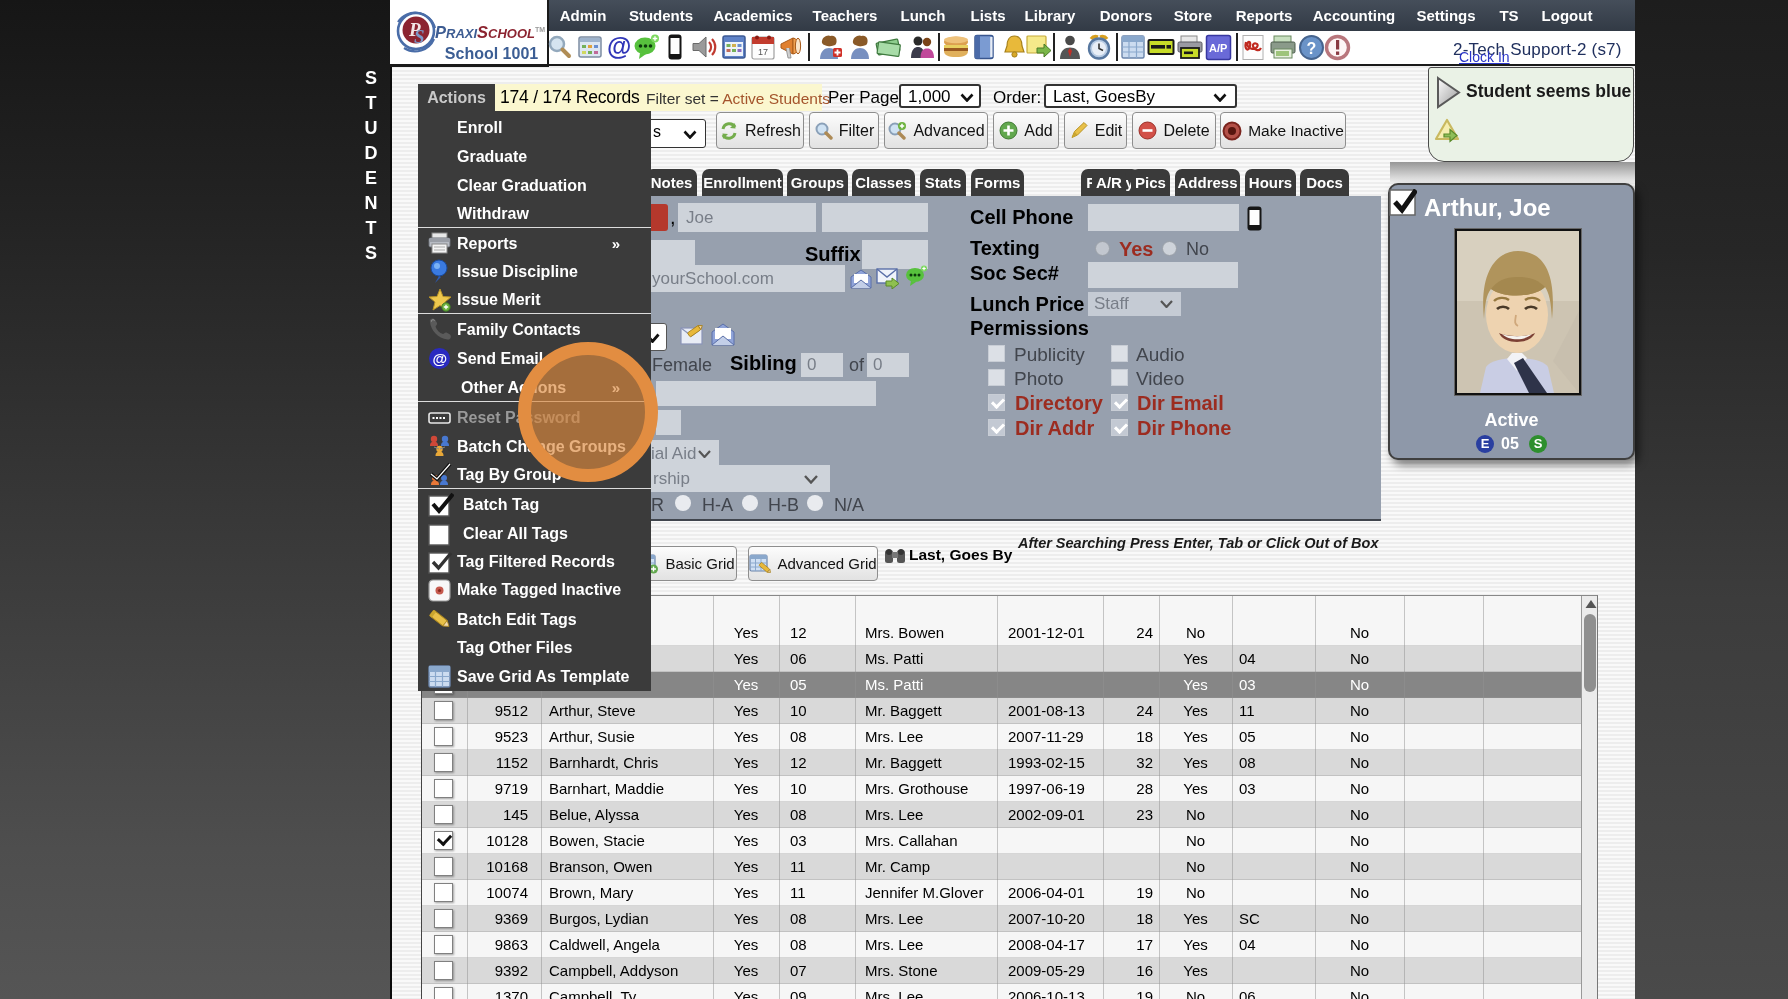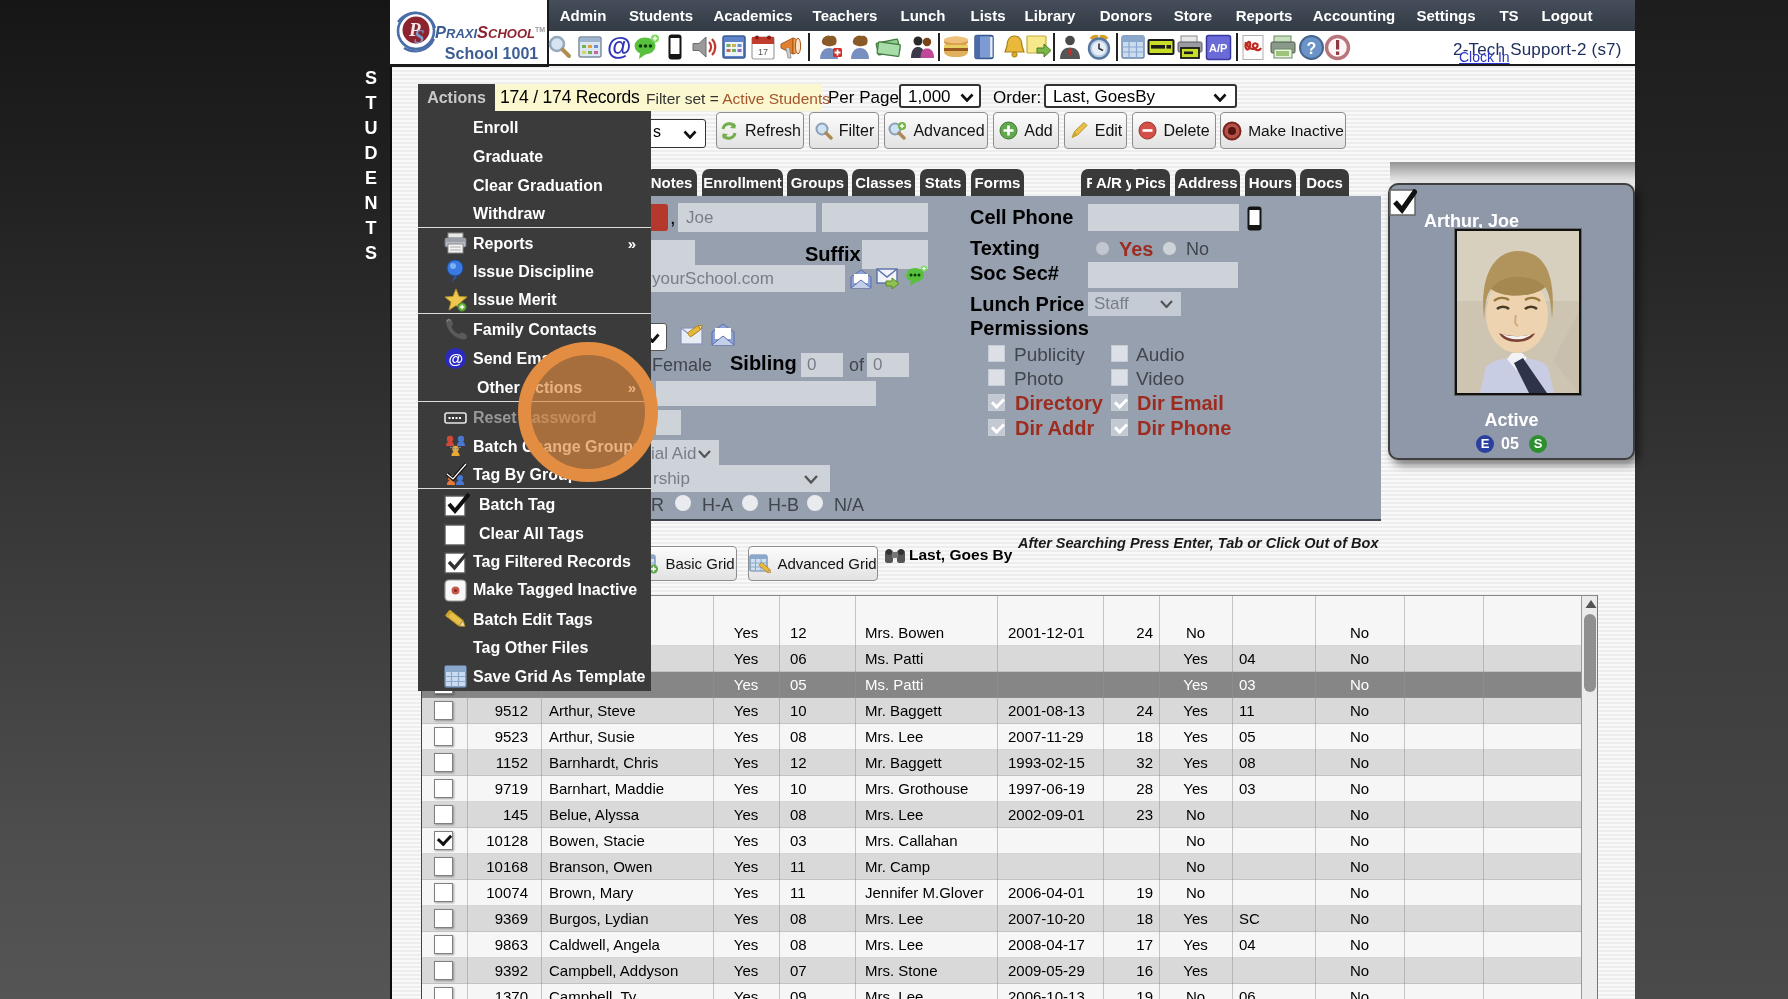--- a/index.html
+++ b/index.html
@@ -57,21 +57,21 @@
 .k6{left:586px}
 .k7{left:681px;width:50px;text-align:right}
 .k8{left:737px;width:73px;text-align:center}
 .k9{left:817px}
 .k10{left:893px;width:89px;text-align:center}
 .k11{left:984px}
 .gv{position:absolute;top:0;width:1px;height:404px;background:rgba(145,145,145,0.5)}
 .gsb{position:absolute;left:1159px;top:0;width:18px;height:404px;background:#ebebeb;border-left:1px solid #999;box-sizing:border-box}
 .gth{position:absolute;left:1162px;top:18px;width:12px;height:78px;background:#8f8f8f;border-radius:6px}
 #menu{position:absolute;left:418px;top:111px;width:233px;height:580px;background:#3b3b3b}
-.mi{position:absolute;left:16px;width:209px;height:29px;color:#fff;font-weight:bold;font-size:16px;line-height:29px;white-space:nowrap}
+.mi{position:absolute;left:0;width:209px;height:29px;color:#fff;font-weight:bold;font-size:16px;line-height:29px;white-space:nowrap}
 .mi .t{position:absolute;left:39px}
 .mi svg{position:absolute;left:9px;top:2px}
 .msep{position:absolute;left:0;width:233px;height:1px;background:#dcdcdc}
 .arr{position:absolute;right:7px;top:0;font-size:15px}
 #circle{position:absolute;left:518px;top:342px;width:140px;height:140px;border-radius:50%;border:13px solid #e28d41;background:rgba(220,136,60,0.66);box-sizing:border-box}
 #card{position:absolute;left:1388px;top:183px;width:247px;height:277px;background:#8e98a9;border:2px solid #3f3f3f;border-radius:10px;box-shadow:4px 5px 8px rgba(0,0,0,0.5);box-sizing:border-box}
 #tip{position:absolute;left:1428px;top:67px;width:206px;height:95px;background:#eaf2e6;border:1px solid #4a4a4a;border-radius:3px 3px 16px 16px;box-sizing:border-box}
 #tipshadow{position:absolute;left:1390px;top:162px;width:245px;height:21px;background:linear-gradient(180deg,#969696,#f0f0f0)}
 </style></head><body>
 <div id="page">
@@ -653,20 +653,36 @@
       <div class="gv" style="left:893px"></div>
       <div class="gv" style="left:982px"></div>
       <div class="gv" style="left:1061px"></div>
  <div class="gsb"></div>
  <svg class="ab" style="left:1163px;top:3px" width="12" height="10" viewBox="0 0 12 10">
         <path d="M6 1 L11.5 9 H0.5 Z" fill="#555"></path>
       </svg>
  <div class="gth"></div>
 </div>
 <div id="tipshadow"></div>
+<div id="tip">
+ <svg class="ab" style="left:7px;top:8px" width="26" height="34" viewBox="0 0 26 34">
+        <defs>
+          <linearGradient id="tg" x1="0" y1="0" x2="1" y2="1">
+            <stop offset="0" stop-color="#fdfdfd"></stop>
+            <stop offset="1" stop-color="#9a9a9a"></stop>
+          </linearGradient>
+        </defs>
+        <path d="M2 2 L23 16.5 L2 31 Z" fill="url(#tg)" stroke="#5a5a5a" stroke-width="2"></path>
+      </svg>
+ <div class="ab" style="left:37px;top:13px;font-size:17.5px;font-weight:bold;color:#1a1a1a;white-space:nowrap">Student seems blue</div>
+ <svg class="ab" style="left:5px;top:49px" width="28" height="28" viewBox="0 0 28 28">
+        <path d="M13 3 L24 22 H2 Z" fill="#f5eeb0" stroke="#c9b960" stroke-width="2.2" stroke-linejoin="round"></path>
+        <path d="M10 17 H16 V12.5 L23 18.5 L16 24.5 V20 H10 Z" fill="#8fbe58" stroke="#5a8a2a" stroke-width="1.2"></path>
+      </svg>
+</div>
 <div id="menu">
  <div class="mi" style="top:2px">
         <span class="t">Enroll</span>
       </div>
  <div class="mi" style="top:31px">
         <span class="t">Graduate</span>
       </div>
  <div class="mi" style="top:60px">
         <span class="t">Clear Graduation</span>
       </div>
@@ -798,21 +814,21 @@
         <svg width="25" height="25" viewBox="0 0 25 25">
           <rect x="2" y="2" width="21" height="21" rx="1.5" fill="#ccdcf0" stroke="#6a84aa" stroke-width="1.4"></rect>
           <rect x="2" y="2" width="21" height="6" fill="#8aa8cc"></rect>
           <path d="M2 12.5 H23 M2 17.5 H23 M8.5 8 V23 M15.5 8 V23" stroke="#8aa8cc" stroke-width="1.2" fill="none"></path>
         </svg>
         <span class="t">Save Grid As Template</span>
       </div>
 </div>
 <div id="circle"></div>
 <div id="card">
- <div class="ab" style="left:34px;top:26px;font-size:18px;font-weight:bold;color:#fff">Arthur, Joe</div>
+ <div class="ab" style="left:34px;top:9px;font-size:24px;font-weight:bold;color:#fff">Arthur, Joe</div>
  <div class="ab" style="left:64px;top:43px;width:126px;height:166px;background:#111;border:1px solid #666">
         <svg width="122" height="162" viewBox="0 0 122 162" style="position:absolute;left:2px;top:2px">
   <rect width="122" height="162" fill="#cdc4b2"></rect>
   <rect width="122" height="70" fill="#d8d0bf"></rect>
   <path d="M96 130 L122 162 L122 80 Z" fill="#c8bfae"></path>
   <ellipse cx="60" cy="84" rx="31" ry="38" fill="#eed3b0"></ellipse>
   <path d="M27 88 C22 40 40 20 61 20 C84 20 100 38 95 88 C94 70 92 62 88 56 C78 66 48 68 34 58 C29 64 28 74 27 88 Z" fill="#b0945c"></path>
   <path d="M34 58 C48 68 78 66 88 56 C80 48 72 46 60 46 C48 46 40 50 34 58 Z" fill="#a4884f"></path>
   <path d="M37 70 C41 66 48 66 52 69" stroke="#97793f" stroke-width="2.4" fill="none"></path>
   <path d="M68 69 C72 66 79 66 83 70" stroke="#97793f" stroke-width="2.4" fill="none"></path>

